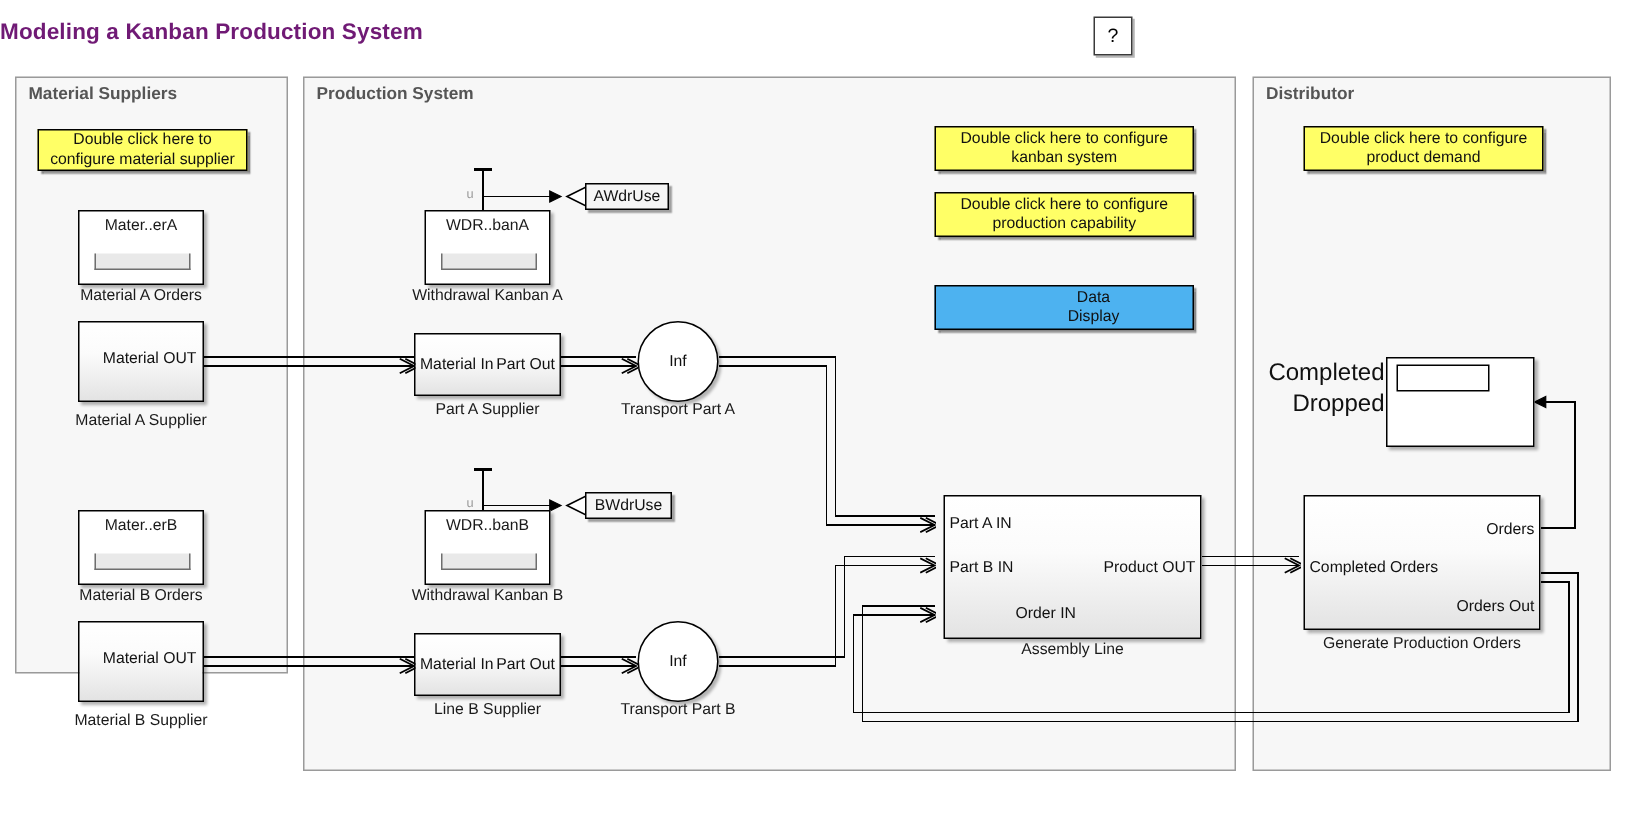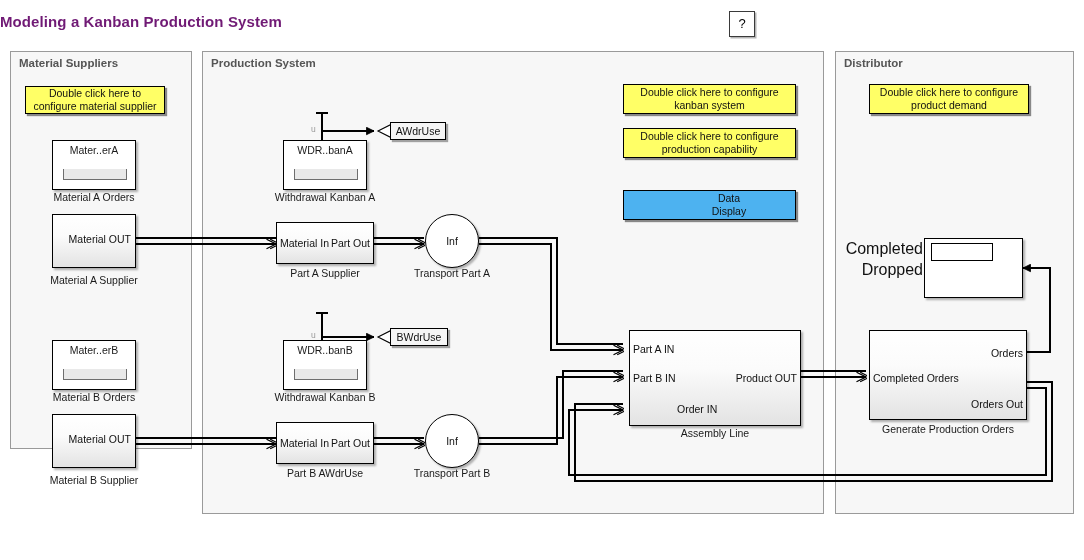--- a/index.html
+++ b/index.html
@@ -321,21 +321,21 @@
   <div class="block" style="left:276px; top:222px; width:98px; height:42px;">
     <div class="port-label" style="left:3px; top:14px;">Material In</div>
     <div class="port-label right" style="right:3px; top:14px;">Part Out</div>
   </div>
   <div class="block-label" style="left:255px; top:267px; width:140px;">Part A Supplier</div>
 
   <div class="block" style="left:276px; top:422px; width:98px; height:42px;">
     <div class="port-label" style="left:3px; top:14px;">Material In</div>
     <div class="port-label right" style="right:3px; top:14px;">Part Out</div>
   </div>
-  <div class="block-label" style="left:255px; top:467px; width:140px;">Part B AWdrUse</div>
+  <div class="block-label" style="left:255px; top:467px; width:140px;">Line B Supplier</div>
 
   <div class="circle-block" style="left:425px; top:214px; width:54px; height:54px;">
     <span>Inf</span>
   </div>
   <div class="block-label" style="left:382px; top:267px; width:140px;">Transport Part A</div>
 
   <div class="circle-block" style="left:425px; top:414px; width:54px; height:54px;">
     <span>Inf</span>
   </div>
   <div class="block-label" style="left:382px; top:467px; width:140px;">Transport Part B</div>

